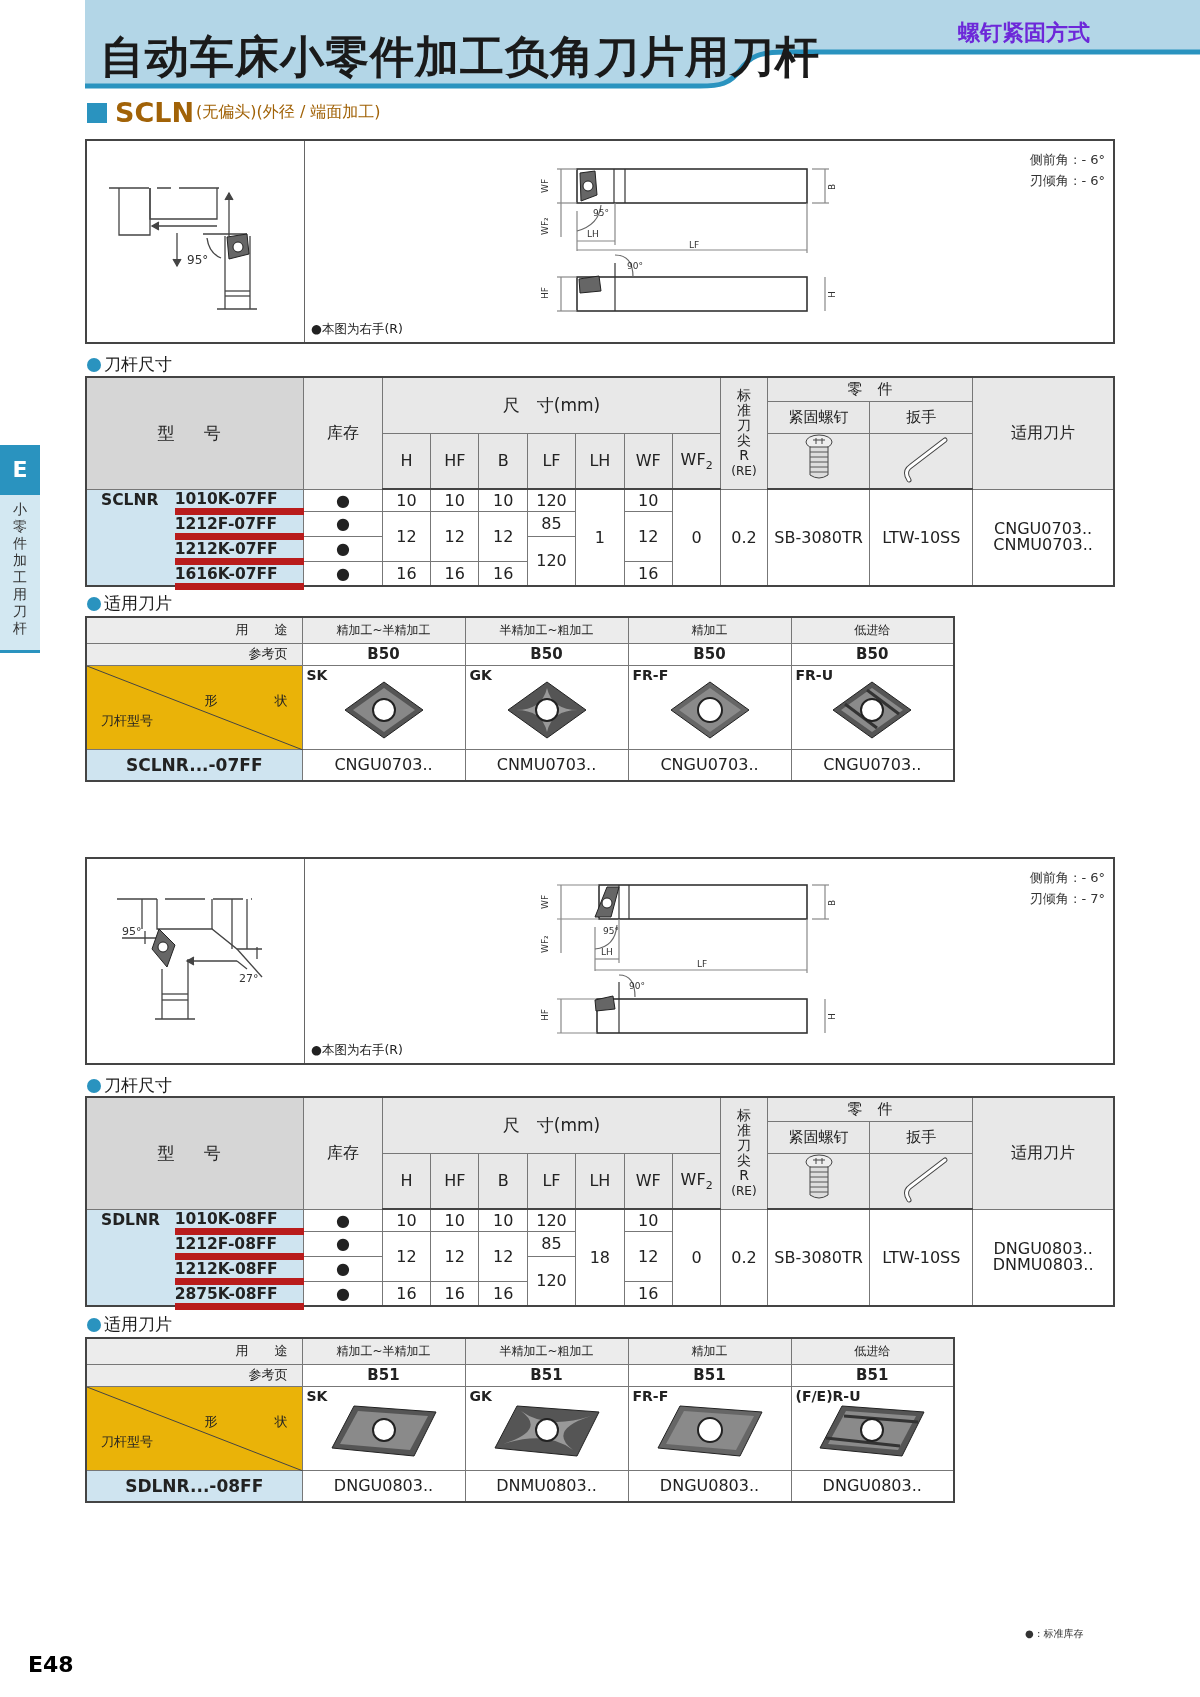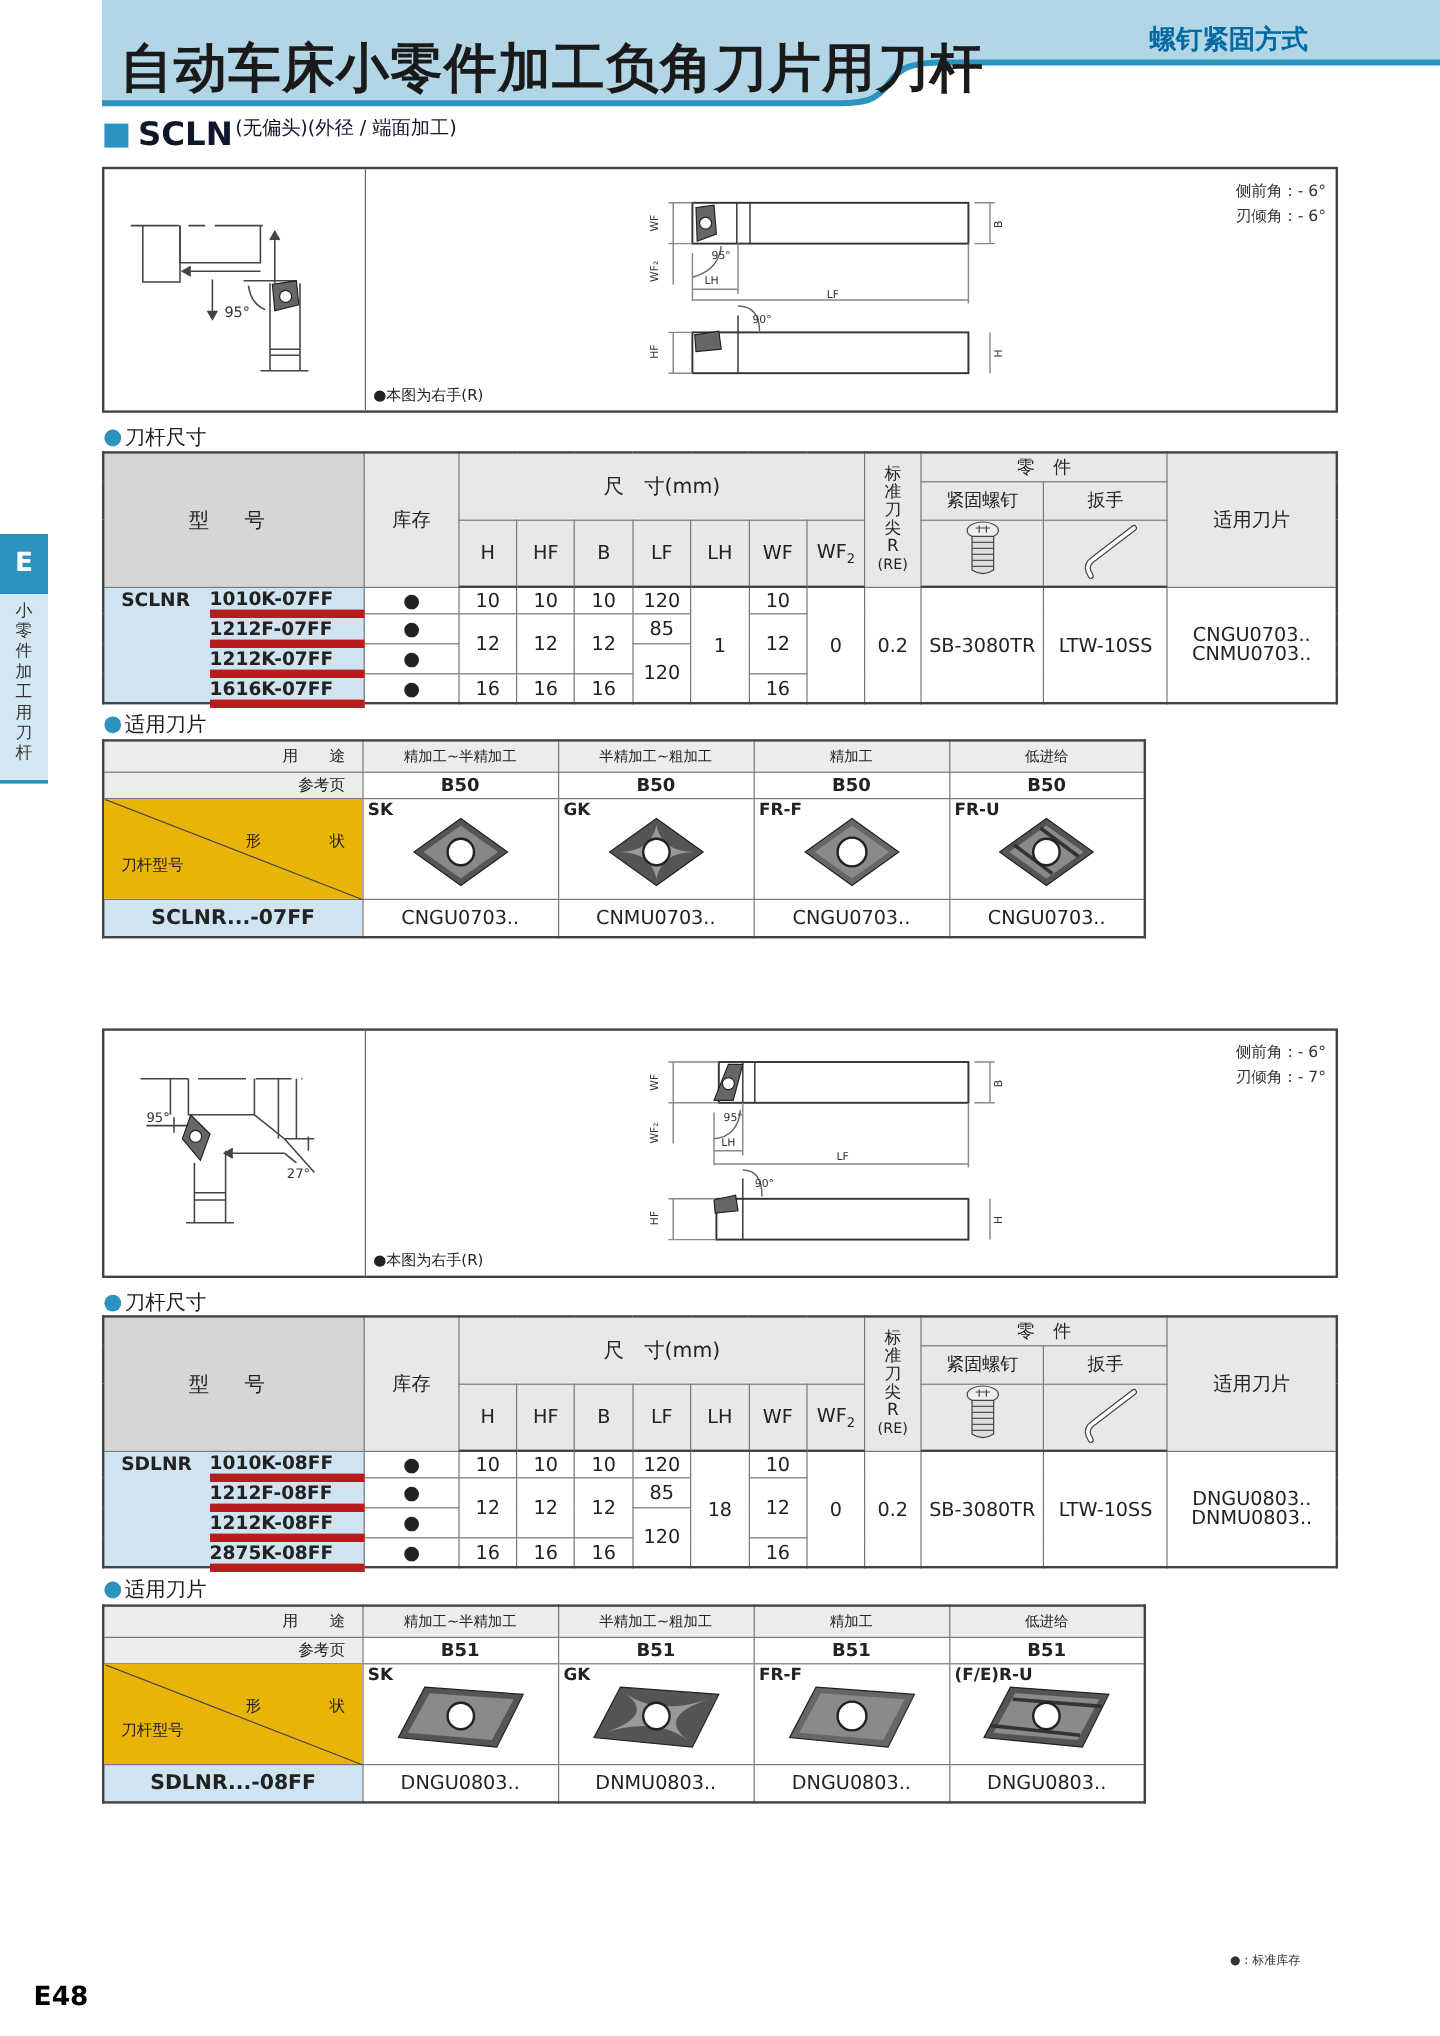--- a/index.html
+++ b/index.html
@@ -3,29 +3,29 @@
 <meta charset="utf-8">
 <style>
   * { box-sizing: border-box; margin: 0; padding: 0; }
   html, body { width: 1200px; height: 1697px; background: #ffffff; }
   body { position: relative; font-family: "DejaVu Sans", "Liberation Sans", sans-serif; color: #222; overflow: hidden; }
 
   
   .banner { position: absolute; left: 85px; top: 0; width: 1115px; height: 90px; }
   .banner svg { position: absolute; left: 0; top: 0; }
   .banner-title { position: absolute; left: 100px; top: 28px; font-size: 44px; font-weight: bold; color: #1a1a1a; letter-spacing: 1px; }
-  .banner-sub { position: absolute; left: 958px; top: 18px; font-size: 22px; font-weight: bold; color: #0369a1; }
+  .banner-sub { position: absolute; left: 958px; top: 18px; font-size: 22px; font-weight: bold; color: #6d28d9; }
 
   
   .side-tab { position: absolute; left: 0; top: 445px; width: 40px; }
   .side-tab .letter { background: #2a93bf; height: 50px; color: #fff; font-weight: bold; font-size: 22px; text-align: center; line-height: 50px; }
   .side-tab .vert { background: #d3e8f2; height: 158px; color: #333; font-size: 14px; text-align: center; padding-top: 6px; line-height: 17px; border-bottom: 3px solid #2a93bf; }
 
   
-  .sec-title { position: absolute; left: 87px; font-weight: bold; color: #0f172a; display: flex; align-items: flex-start; }
+  .sec-title { position: absolute; left: 87px; font-weight: bold; color: #a16207; display: flex; align-items: center; }
   .sec-title .sq { width: 20px; height: 20px; background: #2a93bf; display: inline-block; margin-right: 8px; align-self: center; }
   .sec-title .code { font-size: 27px; }
   .sec-title .desc { font-size: 16px; font-weight: normal; margin-left: 2px; }
 
   .sub-title { position: absolute; left: 87px; font-size: 17px; color: #1a1a1a; display: flex; align-items: center; }
   .sub-title .dot { width: 14px; height: 14px; border-radius: 50%; background: #2a93bf; display: inline-block; margin-right: 3px; }
 
   
   .diag-box { position: absolute; left: 85px; width: 1030px; border: 2px solid #444; background: #fff; }
   .diag-box .left { position: absolute; left: 0; top: 0; bottom: 0; width: 218px; border-right: 1px solid #666; }

